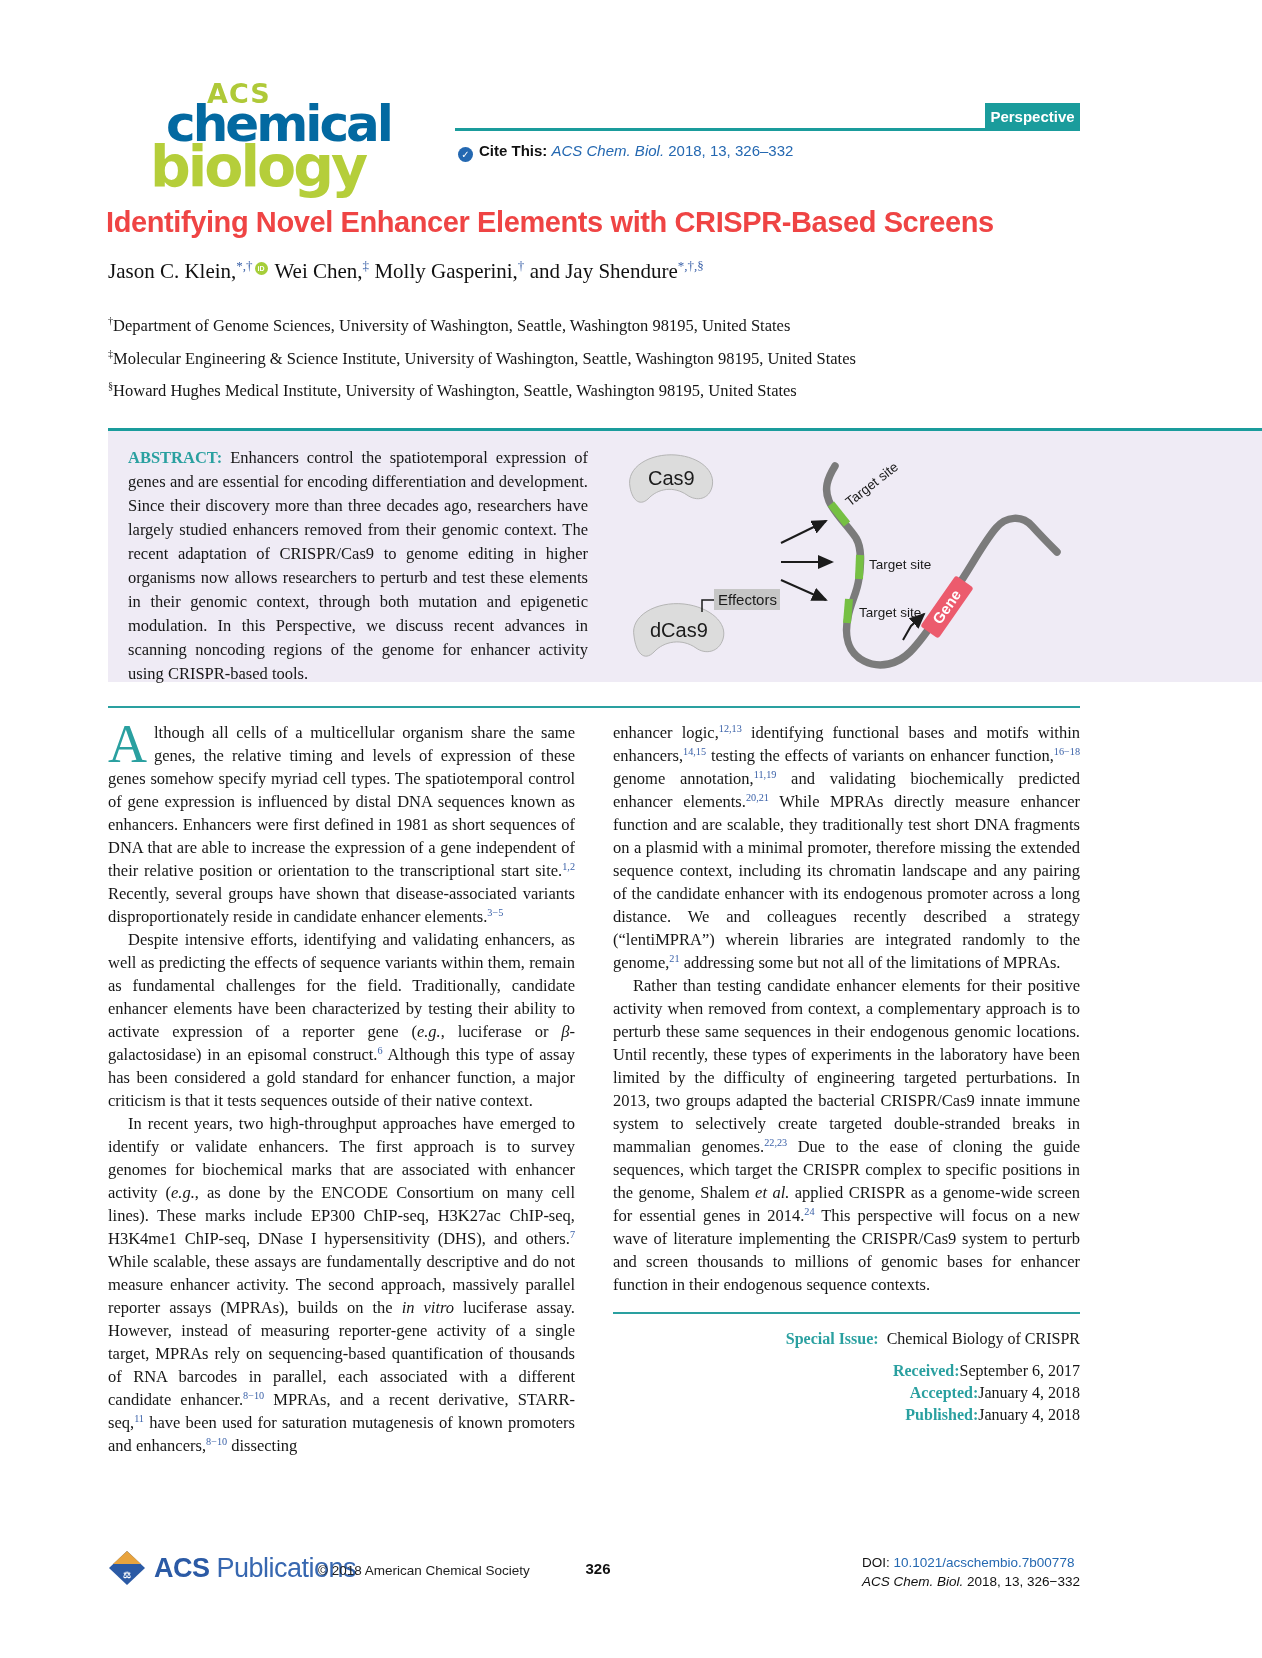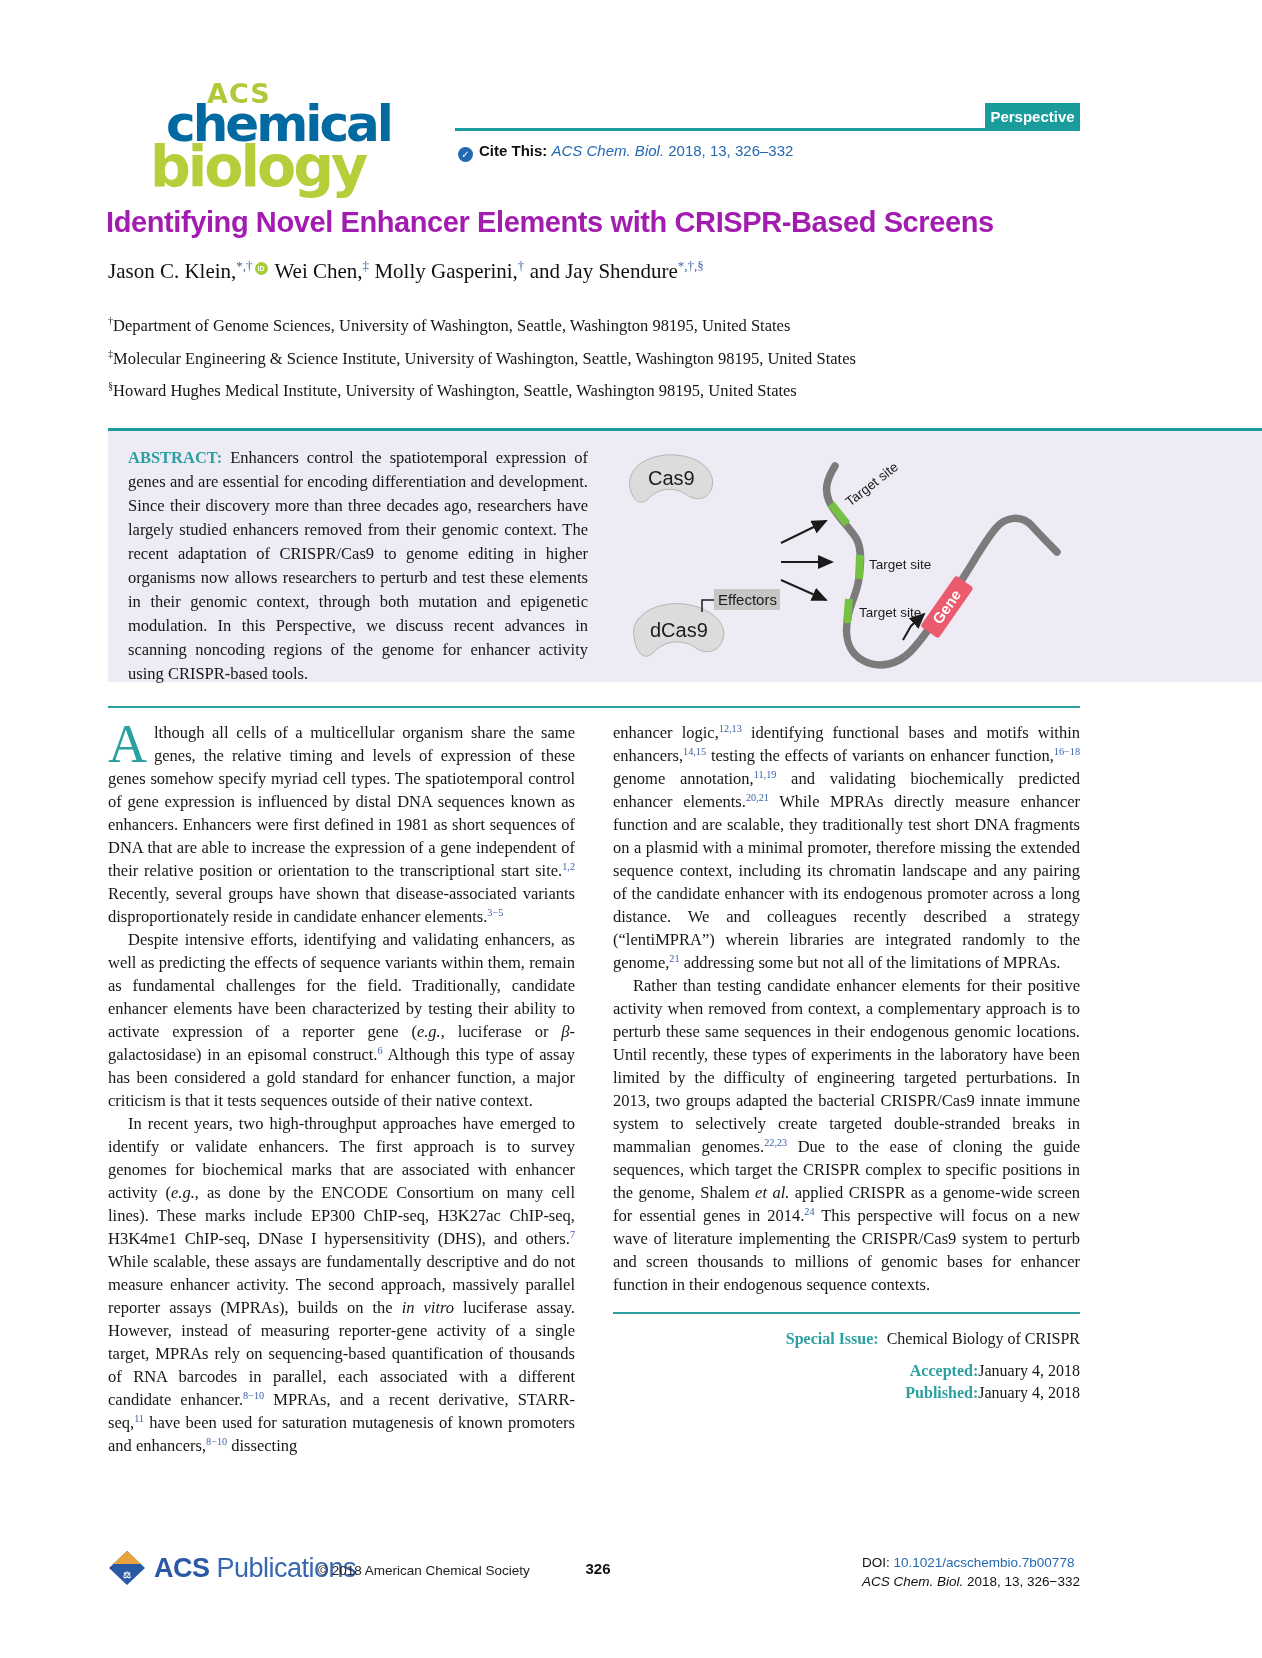--- a/index.html
+++ b/index.html
@@ -24,21 +24,21 @@
   .cite-icon {
     display:inline-block; width:15px; height:15px; border-radius:50%; background:#2468B1;
     color:#fff; font-size:10px; line-height:15px; text-align:center; vertical-align:-2px; margin-right:6px;
   }
   .cite-label { font-weight:bold; color:#111;margin-top:16px; }
   .cite-journal { font-style:italic; color:#2468B1; }
   .cite-rest { color:#2468B1; }
   
   .title {
     position:absolute; left:106px; top:206px; width:970px;
-    font-family:"Liberation Sans", sans-serif; font-weight:bold; font-size:29px; letter-spacing:-0.4px; color:#a21caf;
+    font-family:"Liberation Sans", sans-serif; font-weight:bold; font-size:29px; letter-spacing:-0.4px; color:#ef4444;
   }
   .authors { position:absolute; left:108px; top:259px; width:900px; font-size:21px; color:#111; }
   sup.ref { color:#3A61A8; font-size:0.62em; vertical-align:super; line-height:0; }
   .orcid {
     display:inline-block; width:13px; height:13px; border-radius:50%; background:#A6CE39;
     color:#fff; font-family:"Liberation Sans", sans-serif; font-weight:bold; font-size:7px;
     line-height:13px; text-align:center; vertical-align:7px; margin:0 2px;
   }
   .affils { position:absolute; left:108px; top:307px; width:960px; font-size:16.5px; line-height:28px; color:#161616; }
   .affils sup { font-size:0.62em; vertical-align:super; color:#222; }
@@ -163,20 +163,23 @@
       <p class="indent"><span>In recent years, two high-throughput approaches have emerged to identify or validate enhancers. The first approach is to survey genomes for biochemical marks that are associated with enhancer activity (</span><i>e.g.</i><span>, as done by the ENCODE Consortium on many cell lines). These marks include EP300 ChIP-seq, H3K27ac ChIP-seq, H3K4me1 ChIP-seq, DNase I hypersensitivity (DHS), and others.</span><sup class="ref">7</sup><span> While scalable, these assays are fundamentally descriptive and do not measure enhancer activity. The second approach, massively parallel reporter assays (MPRAs), builds on the </span><i>in vitro</i><span> luciferase assay. However, instead of measuring reporter-gene activity of a single target, MPRAs rely on sequencing-based quantification of thousands of RNA barcodes in parallel, each associated with a different candidate enhancer.</span><sup class="ref">8−10</sup><span> MPRAs, and a recent derivative, STARR-seq,</span><sup class="ref">11</sup><span> have been used for saturation mutagenesis of known promoters and enhancers,</span><sup class="ref">8−10</sup><span> dissecting</span></p>
     </div>
     <div class="col">
       <p><span>enhancer logic,</span><sup class="ref">12,13</sup><span> identifying functional bases and motifs within enhancers,</span><sup class="ref">14,15</sup><span> testing the effects of variants on enhancer function,</span><sup class="ref">16−18</sup><span> genome annotation,</span><sup class="ref">11,19</sup><span> and validating biochemically predicted enhancer elements.</span><sup class="ref">20,21</sup><span> While MPRAs directly measure enhancer function and are scalable, they traditionally test short DNA fragments on a plasmid with a minimal promoter, therefore missing the extended sequence context, including its chromatin landscape and any pairing of the candidate enhancer with its endogenous promoter across a long distance. We and colleagues recently described a strategy (“lentiMPRA”) wherein libraries are integrated randomly to the genome,</span><sup class="ref">21</sup><span> addressing some but not all of the limitations of MPRAs.</span></p>
       <p class="indent"><span>Rather than testing candidate enhancer elements for their positive activity when removed from context, a complementary approach is to perturb these same sequences in their endogenous genomic locations. Until recently, these types of experiments in the laboratory have been limited by the difficulty of engineering targeted perturbations. In 2013, two groups adapted the bacterial CRISPR/Cas9 innate immune system to selectively create targeted double-stranded breaks in mammalian genomes.</span><sup class="ref">22,23</sup><span> Due to the ease of cloning the guide sequences, which target the CRISPR complex to specific positions in the genome, Shalem </span><i>et al.</i><span> applied CRISPR as a genome-wide screen for essential genes in 2014.</span><sup class="ref">24</sup><span> This perspective will focus on a new wave of literature implementing the CRISPR/Cas9 system to perturb and screen thousands to millions of genomic bases for enhancer function in their endogenous sequence contexts.</span></p>
       <div class="special-issue">
         <div class="si-row first">
           <span class="si-label wide">Special Issue:</span><span>Chemical Biology of CRISPR</span>
         </div>
         <div class="si-row">
+          <span class="si-label fixed">Received:</span><span>September 6, 2017</span>
+        </div>
+        <div class="si-row">
           <span class="si-label fixed">Accepted:</span><span>January 4, 2018</span>
         </div>
         <div class="si-row">
           <span class="si-label fixed">Published:</span><span>January 4, 2018</span>
         </div>
       </div>
     </div>
   </div>
 
   <div class="footer">

